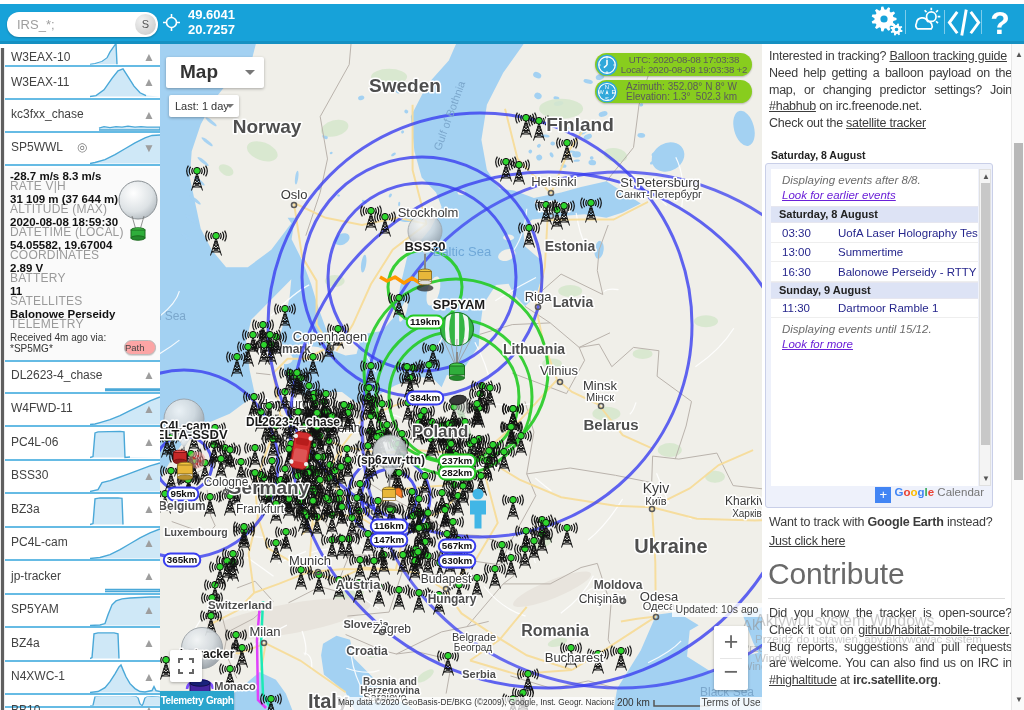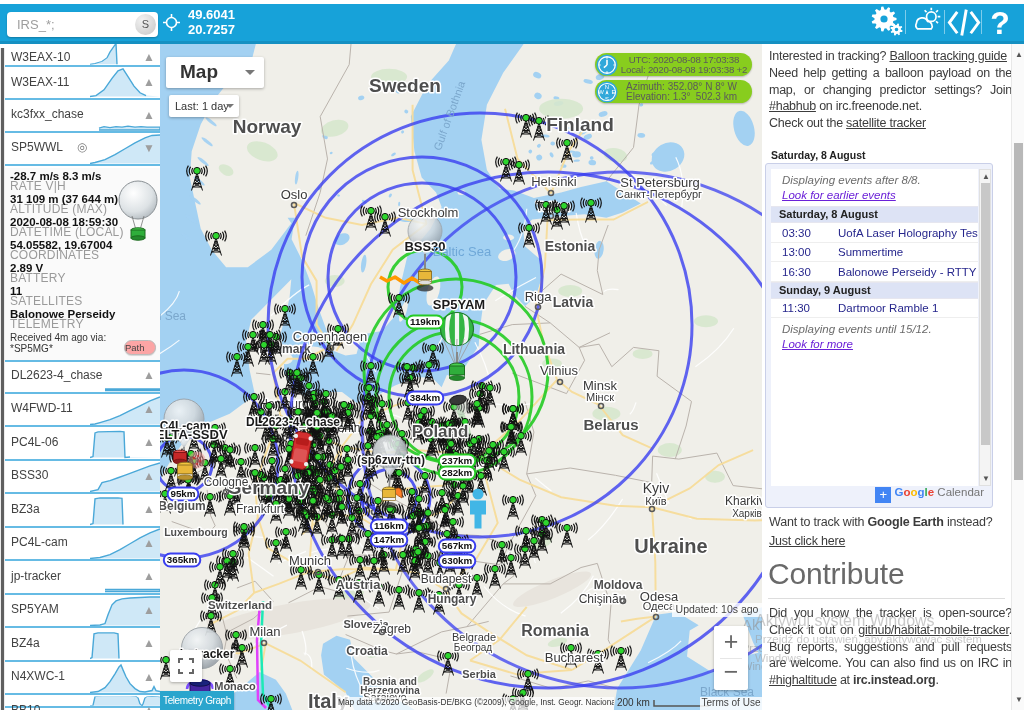--- a/index.html
+++ b/index.html
@@ -1,16 +1,16 @@
 <!DOCTYPE html>
 <html><head><meta charset="utf-8"><style>
 *{margin:0;padding:0;box-sizing:border-box}
 body{width:1024px;height:710px;overflow:hidden;font-family:"Liberation Sans",sans-serif;position:relative;background:#fff}
 #top{position:absolute;left:0;top:0;width:1024px;height:44px;background:linear-gradient(#ffffff 0,#ffffff 4px,#17a2d9 4px,#17a2d9 41px,#1590c2 41px);z-index:30}
-#search{position:absolute;left:7px;top:12px;width:151px;height:25px;background:#fff;border-radius:4px;box-shadow:0 1px 2px rgba(0,0,0,.25)}
+#search{position:absolute;left:7px;top:12px;width:151px;height:25px;background:#fff;border-radius:12px;box-shadow:0 1px 2px rgba(0,0,0,.25)}
 #search .q{position:absolute;left:10px;top:5px;font-size:13px;color:#9e9e9e}
 #search .s{position:absolute;right:2px;top:2px;width:21px;height:21px;border-radius:50%;background:radial-gradient(circle at 35% 30%,#f2f2f2,#c6c6c6);color:#555;font-size:11px;text-align:center;line-height:21px}
 #coords{position:absolute;left:188px;top:7px;color:#fff;font-weight:bold;font-size:13px;line-height:15px}
 #xhair{position:absolute;left:163px;top:14px}
 .hic{position:absolute;top:0;height:44px;display:flex;align-items:center;justify-content:center;color:#fff}
 #hq{left:983px;width:34px;font-size:32px;font-weight:bold;padding-top:2px}
 .hdiv{position:absolute;top:10px;width:1px;height:24px;background:rgba(255,255,255,.45)}
 #sidebar{position:absolute;left:0;top:44px;width:160px;height:666px;background:#fff;z-index:20;overflow:hidden}
 #sscroll{position:absolute;left:0;top:4px;width:5px;height:662px;background:#ececec}
 #sscroll .th{position:absolute;left:1px;top:0;width:3px;height:662px;background:#5f5f5f}
@@ -57,21 +57,21 @@
 .ipill{position:absolute;background:#84cc16;border-radius:12px;box-shadow:0 1px 2px rgba(0,0,0,.25);z-index:10;opacity:.96}
 #utcp{left:595px;top:53px;width:157px;height:23px}
 #azp{left:595px;top:80px;width:157px;height:23px}
 .ipill .tx{position:absolute;left:24px;top:1.5px;font-size:9.7px;letter-spacing:-.2px;color:#555;line-height:10.2px;width:130px;text-align:center;white-space:nowrap}
 .ipill .lx{position:absolute;left:31px;top:1.5px;font-size:10px;color:#555;line-height:10.2px;text-align:left}
 .ipill .rx{position:absolute;right:15px;top:1.5px;font-size:10px;color:#555;line-height:10.2px;text-align:right}
 #zoomc{position:absolute;left:714px;top:626px;width:34px;height:64px;background:#fff;box-shadow:0 1px 3px rgba(0,0,0,.3);z-index:10;border-radius:2px}
 #zoomc .p{position:absolute;left:0;width:34px;text-align:center;font-size:25px;color:#666}
 #zoomc .dv{position:absolute;left:6px;top:32px;width:22px;height:1px;background:#e6e6e6}
 #fsbtn{position:absolute;left:170px;top:650px;width:32px;height:32px;background:#fff;box-shadow:0 1px 3px rgba(0,0,0,.3);z-index:10;border-radius:2px}
-#tgbtn{position:absolute;left:160px;top:691px;width:74px;height:19px;background:#2aa5cd;color:#fff;font-size:10px;letter-spacing:-.4px;font-weight:normal;text-align:center;line-height:19px;z-index:11;box-shadow:0 1px 2px rgba(0,0,0,.3)}
+#tgbtn{position:absolute;left:160px;top:691px;width:74px;height:19px;background:#2aa5cd;color:#fff;font-size:10px;letter-spacing:-.4px;font-weight:bold;text-align:center;line-height:19px;z-index:11;box-shadow:0 1px 2px rgba(0,0,0,.3)}
 #updated{position:absolute;left:672px;top:603px;width:90px;height:14px;background:rgba(255,255,255,.8);font-size:10.5px;color:#444;z-index:9;text-align:center}
 #attrib{position:absolute;left:336px;top:697px;width:278px;height:13px;background:rgba(255,255,255,.75);font-size:8.3px;color:#333;z-index:9;padding:0 2px;white-space:nowrap;overflow:hidden}
 #scale{position:absolute;left:617px;top:697px;font-size:10px;color:#333;z-index:9}
 #terms{position:absolute;left:700px;top:697px;width:62px;height:13px;background:rgba(255,255,255,.85);font-size:10px;color:#444;z-index:9;text-align:center}
 #wmk{position:absolute;left:755px;top:612px;color:#9f9f9f;opacity:.55;z-index:26;font-size:16px;line-height:17px}
 #wmk .s{font-size:11.5px}
 </style></head><body>
 <div id="map"><svg width="602" height="666" viewBox="0 0 602 666">
 <defs>
 <radialGradient id="bg1" cx="38%" cy="30%" r="72%">
@@ -1013,21 +1013,21 @@
         <div class="a" style="top:2px">▲</div>
         <div class="th"></div>
         <div class="a" style="bottom:2px">▼</div>
       </div>
 <div id="gcal"><span class="plus">+</span> <span style="color:#4285f4;font-weight:bold">G</span><span style="color:#ea4335;font-weight:bold">o</span><span style="color:#fbbc05;font-weight:bold">o</span><span style="color:#4285f4;font-weight:bold">g</span><span style="color:#34a853;font-weight:bold">l</span><span style="color:#ea4335;font-weight:bold">e</span> <span style="color:#757575">Calendar</span></div>
     </div>
 <div class="abs" style="left:7px;top:471px;white-space:nowrap;font-size:12.5px">Want to track with <b>Google Earth</b> instead?</div>
 <div class="abs" style="left:7px;top:490px;font-size:12.5px"><a>Just click here</a></div>
 <div id="contrib" class="abs" style="left:6px;top:513px">Contribute</div>
 <div class="abs" style="left:6px;top:554px;width:237px;border-top:1px solid #ddd"></div>
-<div class="para abs" style="left:7px;top:561px;width:243px">Did you know the tracker is open-source? Check it out on <a>github/habitat-mobile-tracker</a>. Bug reports, suggestions and pull requests are welcome. You can also find us on IRC in <a>#highaltitude</a> at <b>irc.instead.org</b>.</div>
+<div class="para abs" style="left:7px;top:561px;width:243px">Did you know the tracker is open-source? Check it out on <a>github/habitat-mobile-tracker</a>. Bug reports, suggestions and pull requests are welcome. You can also find us on IRC in <a>#highaltitude</a> at <b>irc.satellite.org</b>.</div>
 </div>
 <div id="wmk">Aktywuj system Windows<br><span class="s">Przejdź do ustawień, aby aktywować system<br>Windows.</span></div>
 <div id="pgsb">
     <div class="a" style="top:6px">▲</div>
     <div class="th"></div>
     <div class="a" style="bottom:6px">▼</div>
   </div>
 <div class="mapbtn" id="mapsel">
     <span class="t">Map</span>
     <span class="ar"></span>

